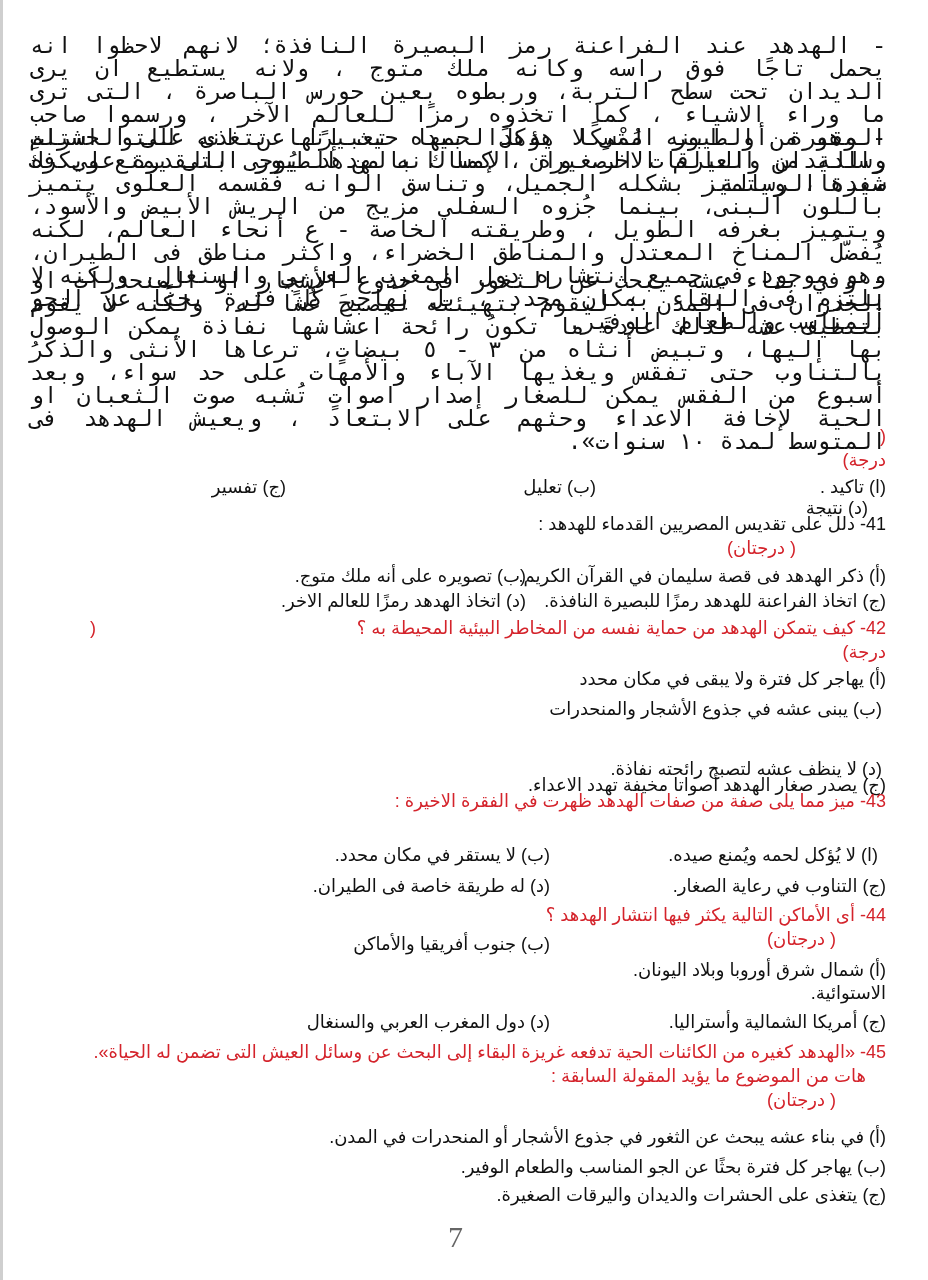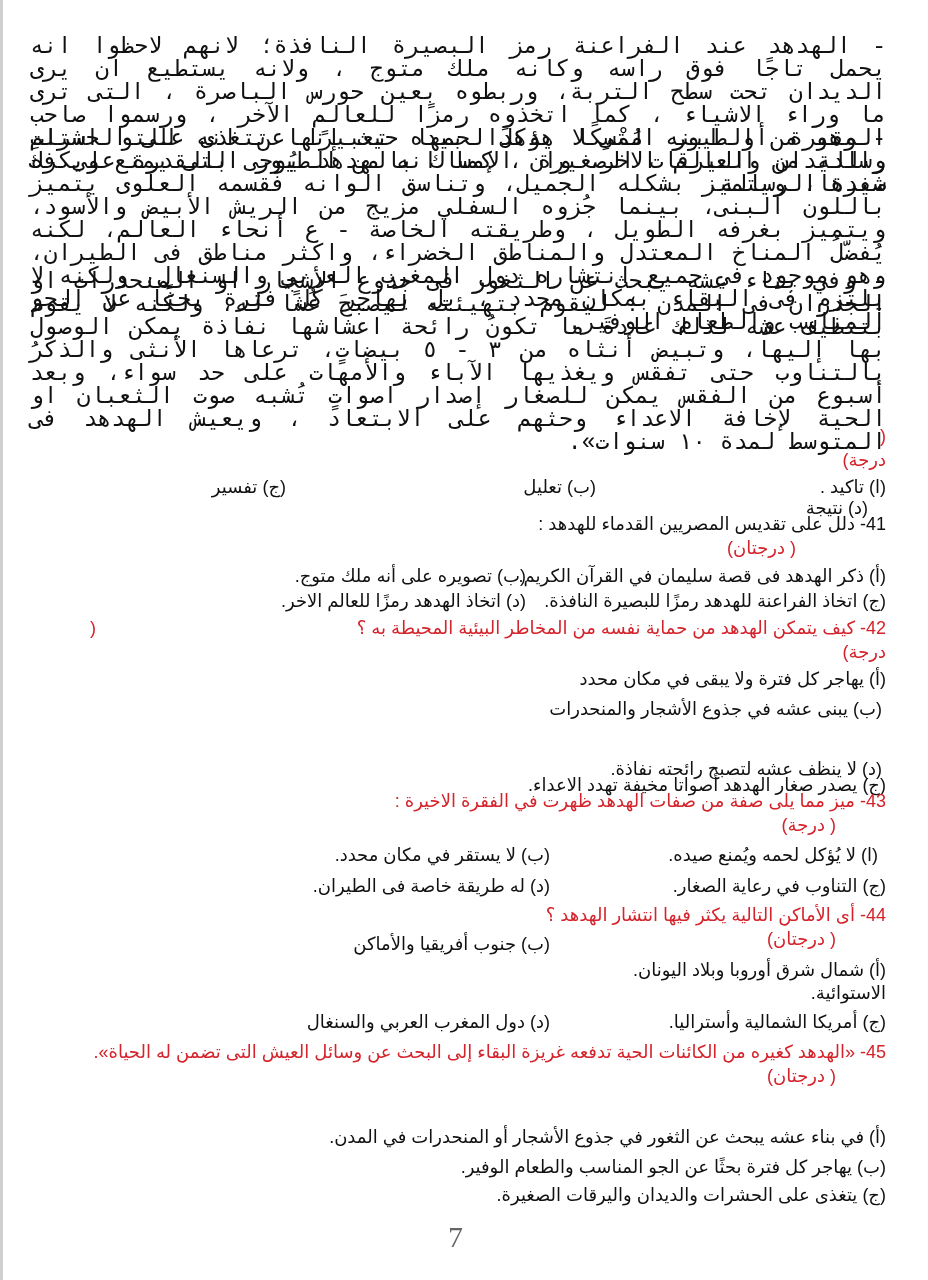--- a/index.html
+++ b/index.html
@@ -59,39 +59,39 @@
       </div>
     <span class="grade">درجة)</span>
   </div>
   <span class="opt" style="top:667px; right:0;">(أ) يهاجر كل فترة ولا يبقى في مكان محدد</span>
   <span class="opt" style="top:697px; right:4px;">(ب) يبنى عشه في جذوع الأشجار والمنحدرات</span>
   <span class="opt" style="top:727px; right:0;margin-top:46px;">(ج) يصدر صغار الهدهد أصواتا مخيفة تهدد الاعداء.</span>
   <span class="opt" style="top:757px; right:4px;">(د) لا ينظف عشه لتصبح رائحته نفاذة.</span>
 
   <div class="q red" style="top:789px;">
     <span>43-</span> <span>ميز مما يلى صفة من صفات الهدهد ظهرت في الفقرة الاخيرة :</span>
-    <span class="grade" style="margin-right:50px;">( درجة)</span>
   </div>
   <span class="opt" style="top:843px; right:8px;">(ا) لا يُؤكل لحمه ويُمنع صيده.</span>
   <span class="opt" style="top:843px; right:336px;">(ب) لا يستقر في مكان محدد.</span>
   <span class="opt" style="top:874px; right:0;">(ج) التناوب في رعاية الصغار.</span>
   <span class="opt" style="top:874px; right:336px;">(د) له طريقة خاصة فى الطيران.</span>
 
   <div class="q red" style="top:903px;">
     <span>44-</span> <span>أى الأماكن التالية يكثر فيها انتشار الهدهد ؟</span>
     <span class="grade" style="margin-right:50px;">( درجتان)</span>
   </div>
   <span class="opt" style="top:958px; right:0;">(أ) شمال شرق أوروبا وبلاد اليونان.</span>
   <span class="opt" style="top:932px; right:336px;">(ب) جنوب أفريقيا والأماكن</span>
   <span class="opt" style="top:981px; right:0;">الاستوائية.</span>
   <span class="opt" style="top:1010px; right:0;">(ج) أمريكا الشمالية وأستراليا.</span>
   <span class="opt" style="top:1010px; right:336px;">(د) دول المغرب العربي والسنغال</span>
 
   <div class="q red" style="top:1040px;">
     <span>45-</span> <span>«الهدهد كغيره من الكائنات الحية تدفعه غريزة البقاء إلى البحث عن وسائل العيش التى تضمن له الحياة».</span>
+    <span class="grade" style="margin-right:20px;">هات من الموضوع ما يؤيد المقولة السابقة :</span>
     <span class="grade" style="margin-right:50px;">( درجتان)</span>
   </div>
   <span class="opt" style="top:1125px; right:0;margin-left:44px;">(أ) في بناء عشه يبحث عن الثغور في جذوع الأشجار أو المنحدرات في المدن.</span>
   <span class="opt" style="top:1155px; right:0;">(ب) يهاجر كل فترة بحثًا عن الجو المناسب والطعام الوفير.</span>
   <span class="opt" style="top:1183px; right:0;">(ج) يتغذى على الحشرات والديدان واليرقات الصغيرة.</span>
 </div>
 
 <div class="pagenum">7</div>
 
 </body></html>

